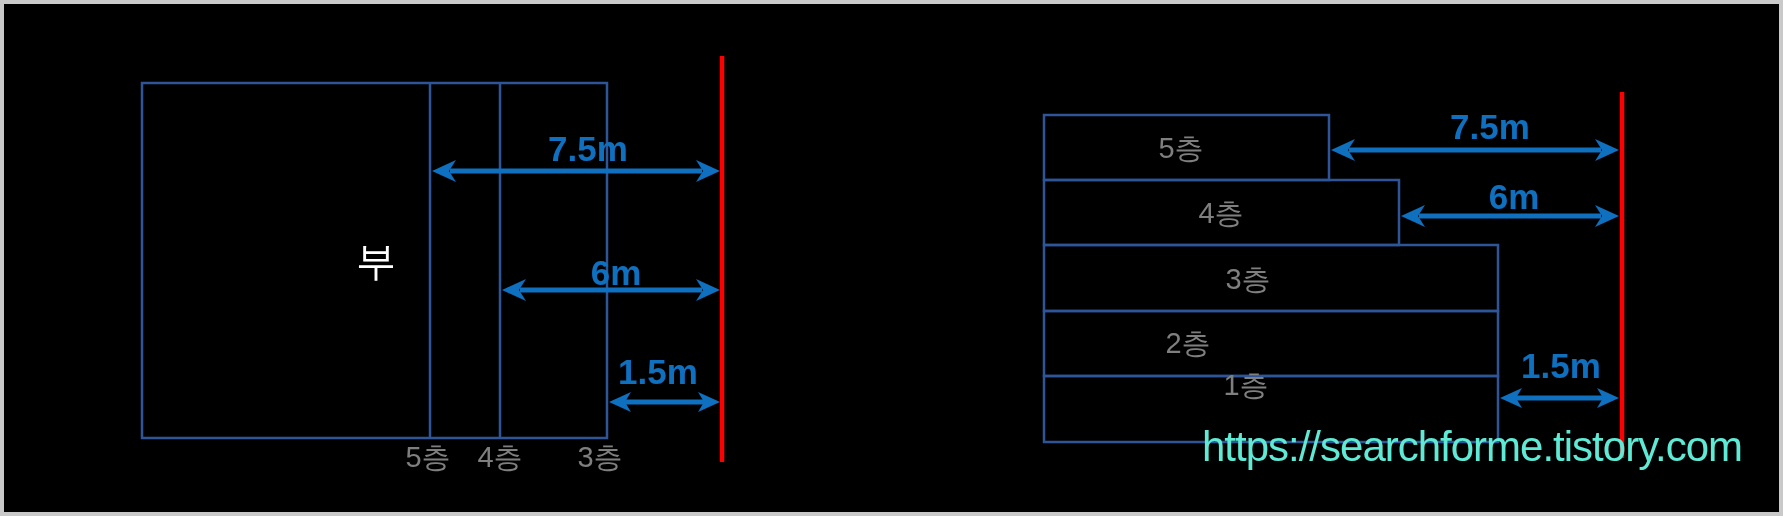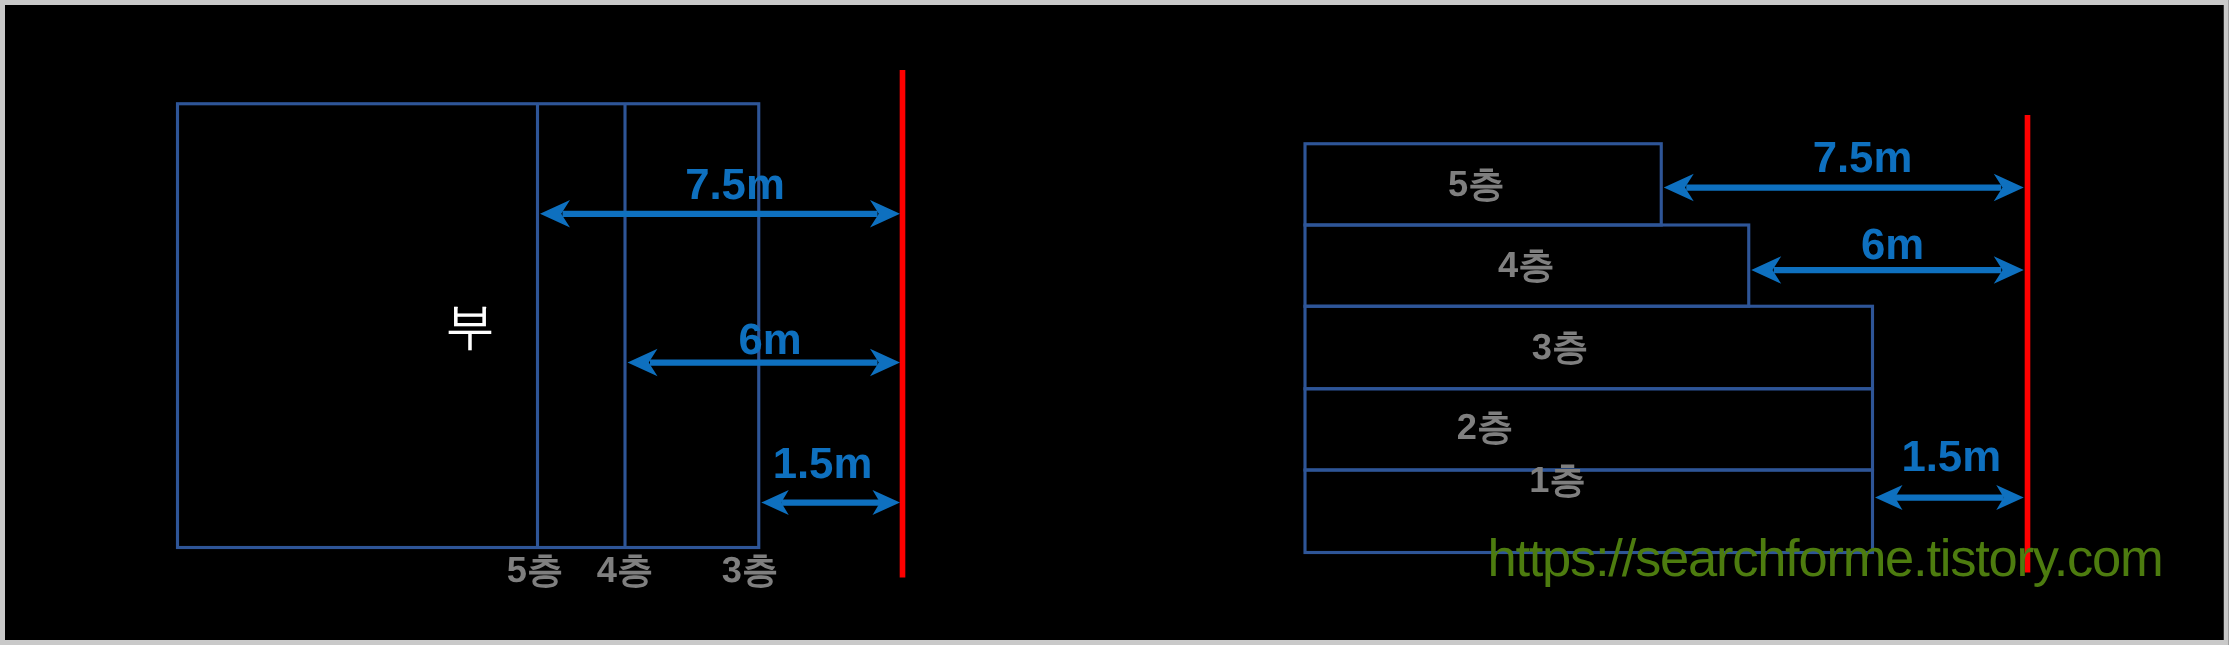--- a/index.html
+++ b/index.html
@@ -26,32 +26,33 @@
     line-height: 1;
   }
   .dim {
     color: #0e70bf;
     font-size: 35px;
     font-weight: 700;
   }
   .floor {
     color: #7f7f7f;
     font-size: 29px;
-    font-weight: 700;
+    font-weight: 400;
   }
   .building-label {
     color: #ffffff;
     font-size: 40px;
     font-weight: 400;
   }
   .watermark {
-    color: #4d7c0f;
+    color: #5eead4;
     font-size: 42px;
     font-weight: 400;
     letter-spacing: -1px;
+    margin-left: 12px;
   }
 </style>
 </head>
 <body>
 
 <div class="frame">
 
   <svg class="layer" viewBox="0 0 1783 516">
 
     <g>

